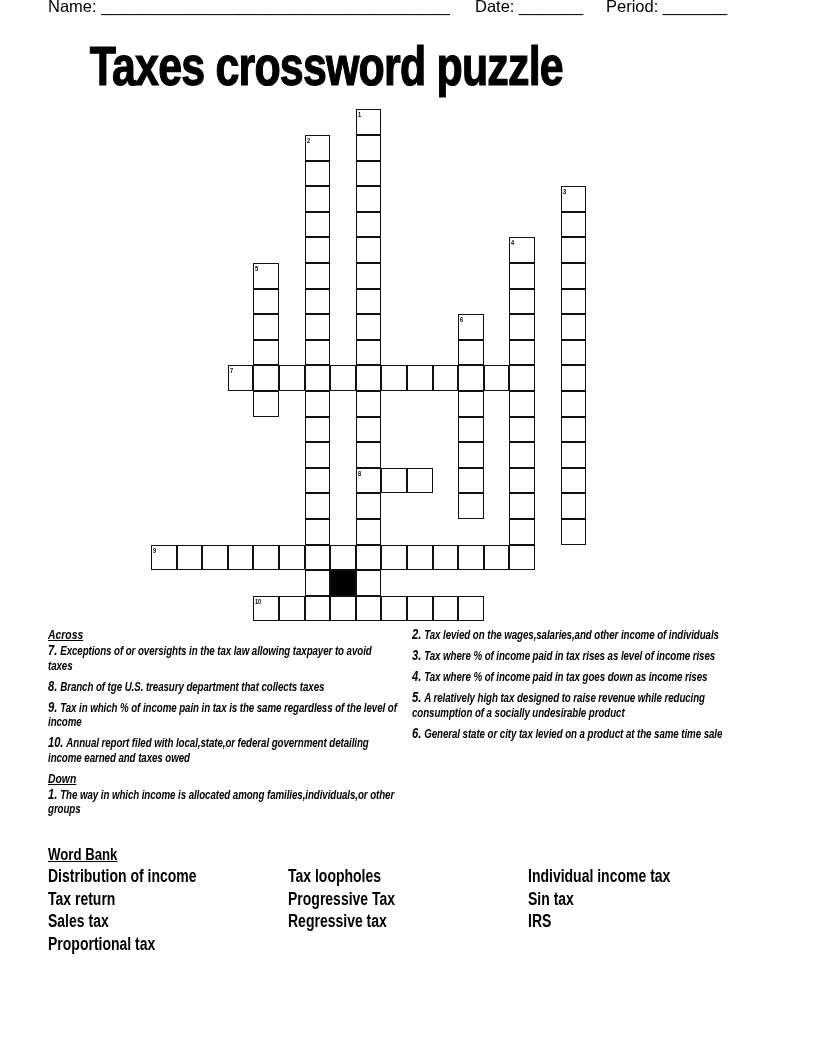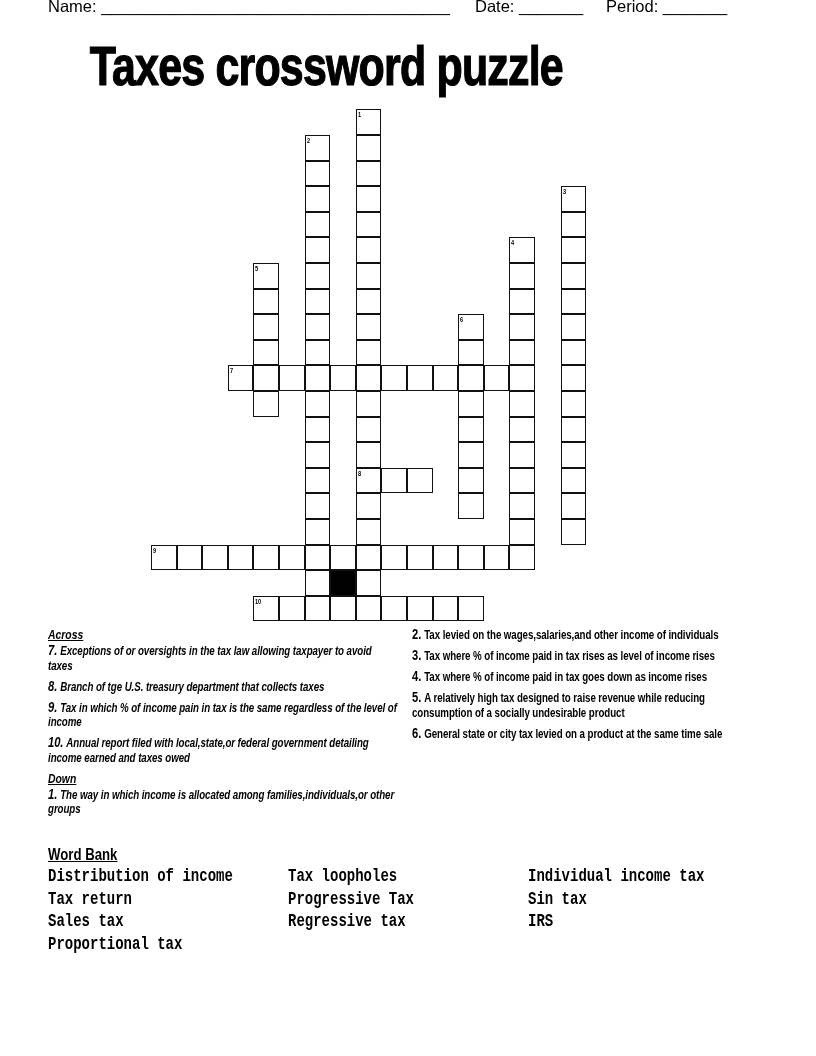--- a/index.html
+++ b/index.html
@@ -23,28 +23,28 @@
     border: 1.4px solid #111; background: #fff; margin-left: -0.7px; margin-top: -0.7px;
   }
   .cell.black { background: #000; }
   .cell .num {
     position: absolute; left: 1px; top: 0px;
     font-family: "Liberation Sans", sans-serif; font-weight: bold; font-size: 8px;
     transform: scaleX(0.7); transform-origin: left top; line-height: 9px;
   }
   .clues { position: absolute; top: 627px; font-family: "Liberation Sans", sans-serif; font-weight: bold; }
   .clues.left { left: 48px; width: 350px; font-style: italic; }
-  .clues.right { left: 412px; width: 350px; }
+  .clues.right { left: 412px; width: 350px; font-style: italic; }
   .cond { display: block; transform: scaleX(0.8); transform-origin: left top; width: 125%; }
   .sec-head { font-size: 13px; line-height: 16px; text-decoration: underline; margin: 0; }
   .clue { font-size: 12.2px; line-height: 14.5px; margin: 0 0 5.5px 0; letter-spacing: -0.1px; }
   .clue .n { font-size: 14px; }
   .wordbank { position: absolute; top: 843px; left: 48px; width: 720px; font-family: "Liberation Sans", sans-serif; font-weight: bold; }
   .wb-head { font-size: 16.5px; line-height: 22px; text-decoration: underline; transform: scaleX(0.8); transform-origin: left top; display: inline-block; }
-  .wb-grid { position: relative; height: 100px; font-family: Liberation Mono, monospace; }
+  .wb-grid { position: relative; height: 100px; }
   .wb-item { position: absolute; font-size: 17.5px; line-height: 22.7px; white-space: nowrap; transform: scaleX(0.8); transform-origin: left top; }
 </style>
 </head>
 <body>
 
 <div class="header-line">
   <span style="left:0;">Name: ______________________________________</span>
   <span style="left:427px;">Date: _______</span>
   <span style="left:558px;">Period: _______</span>
 </div>

